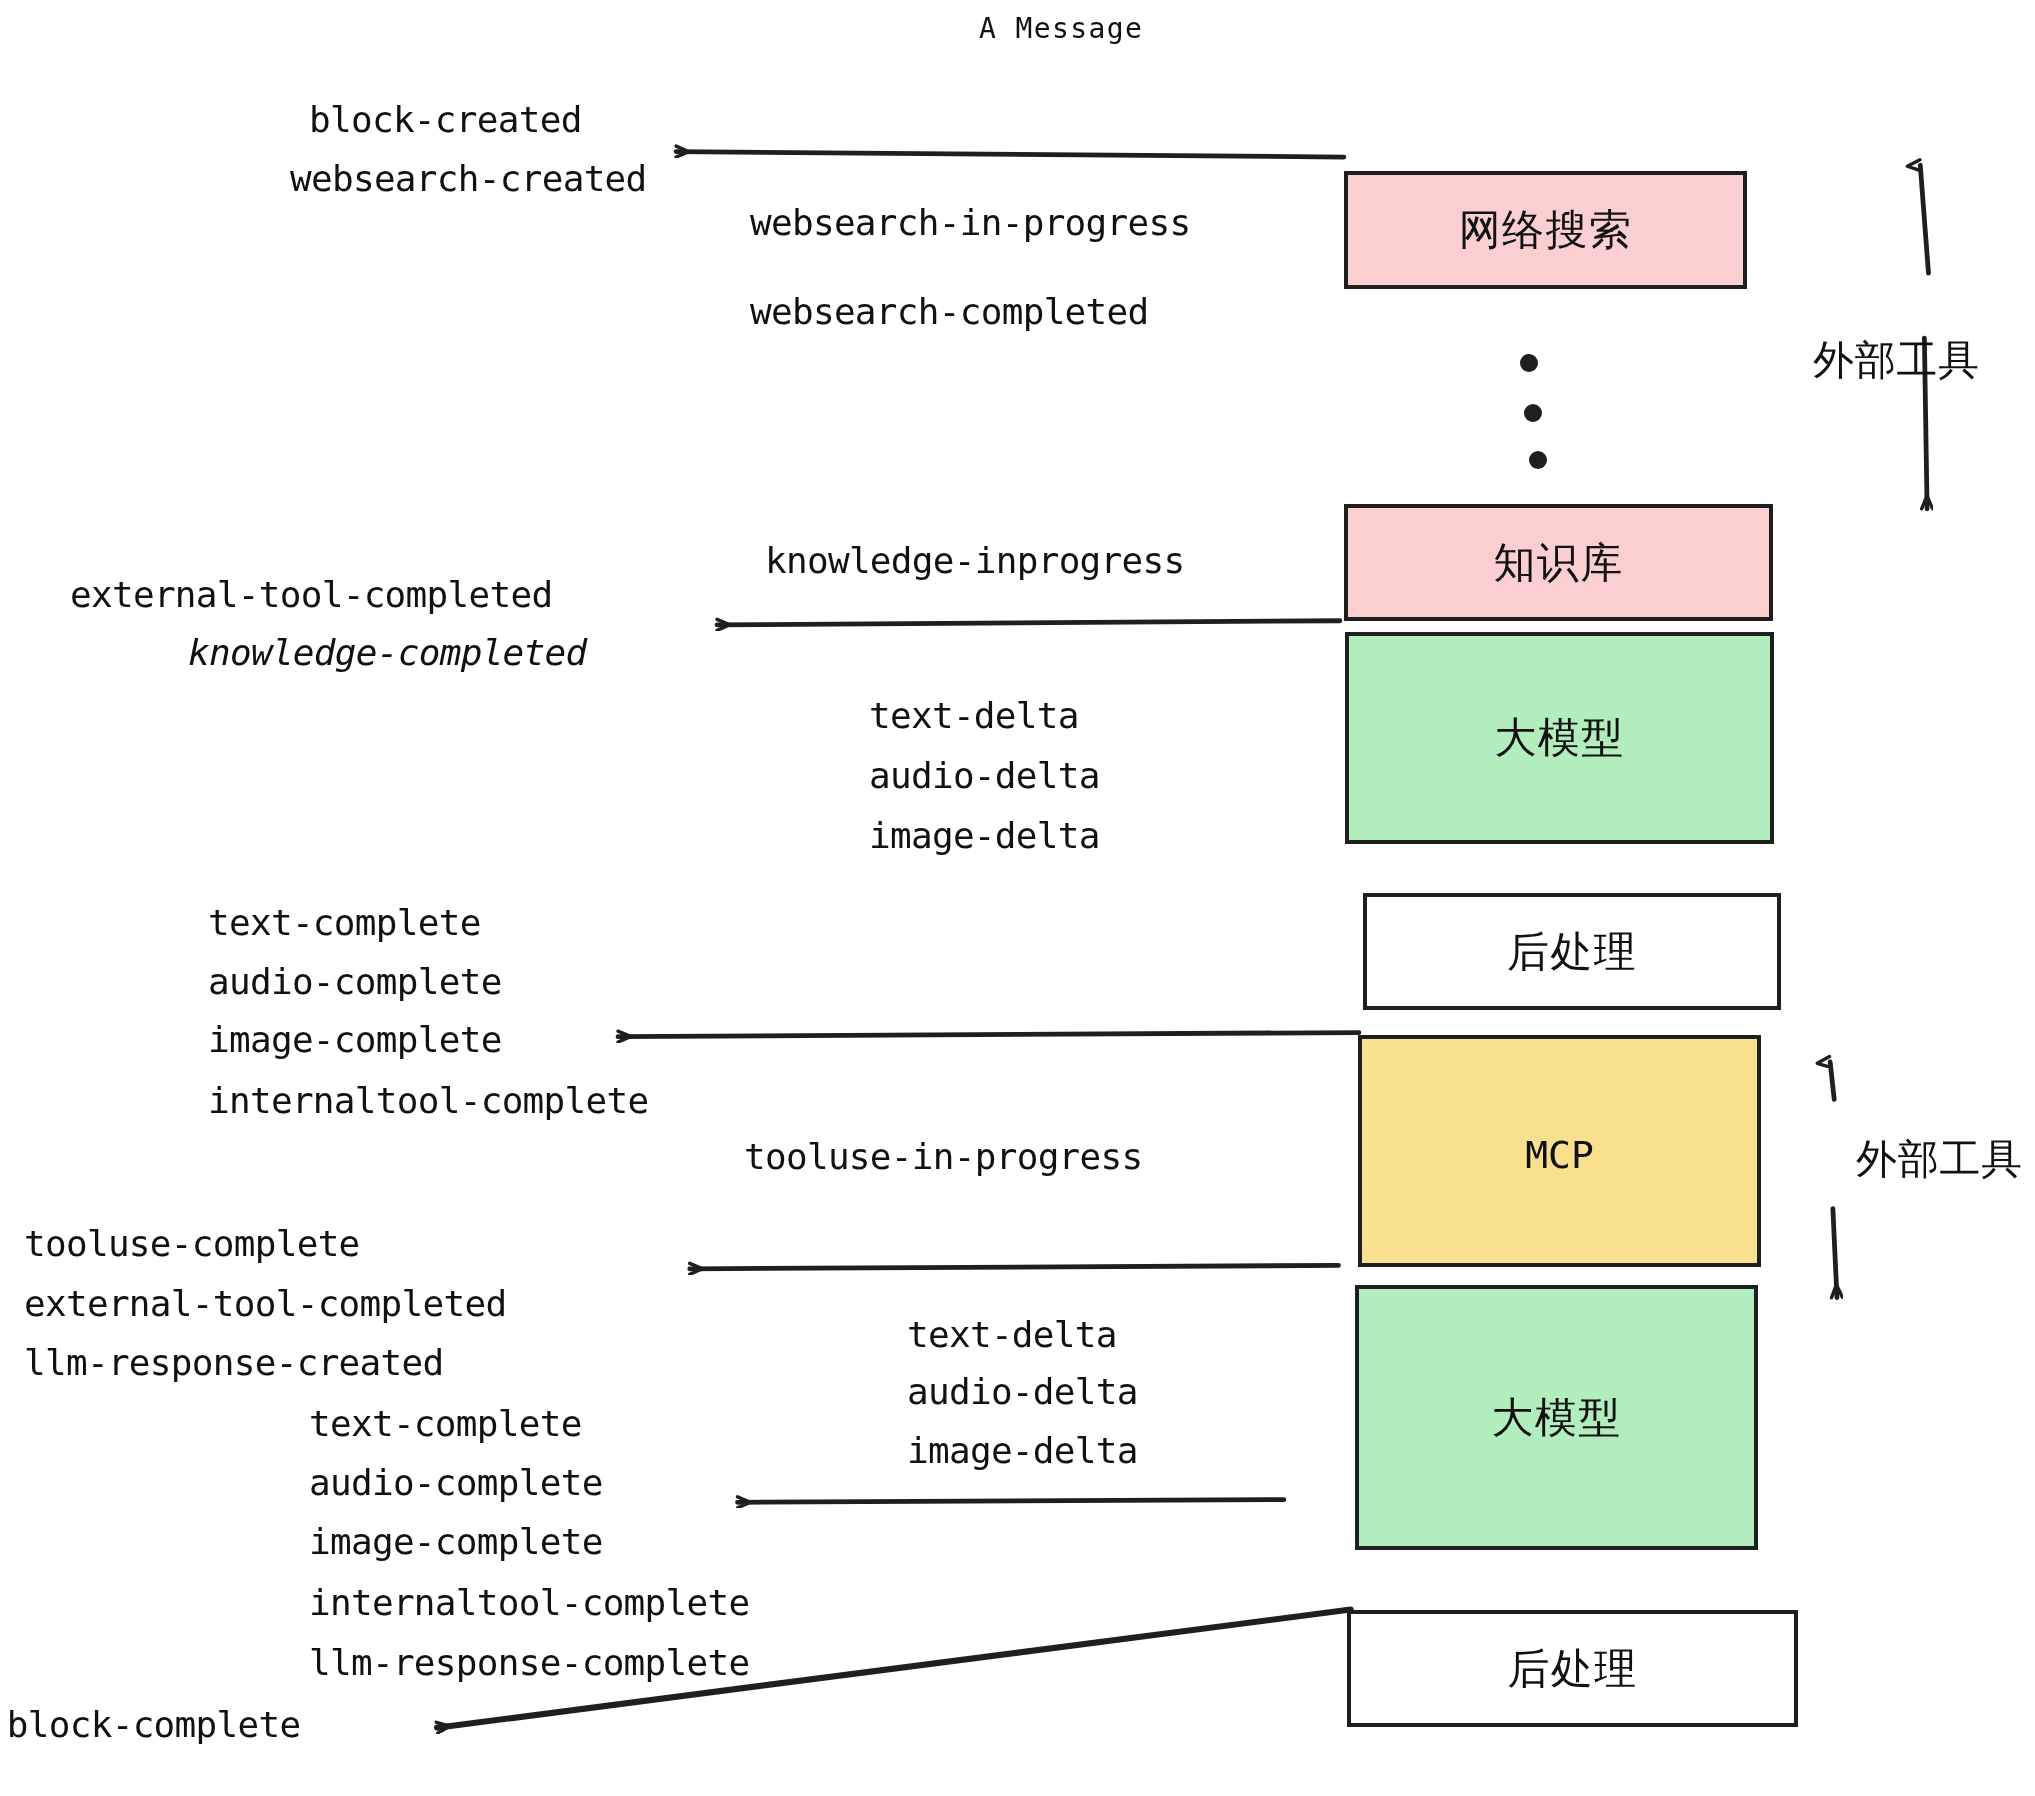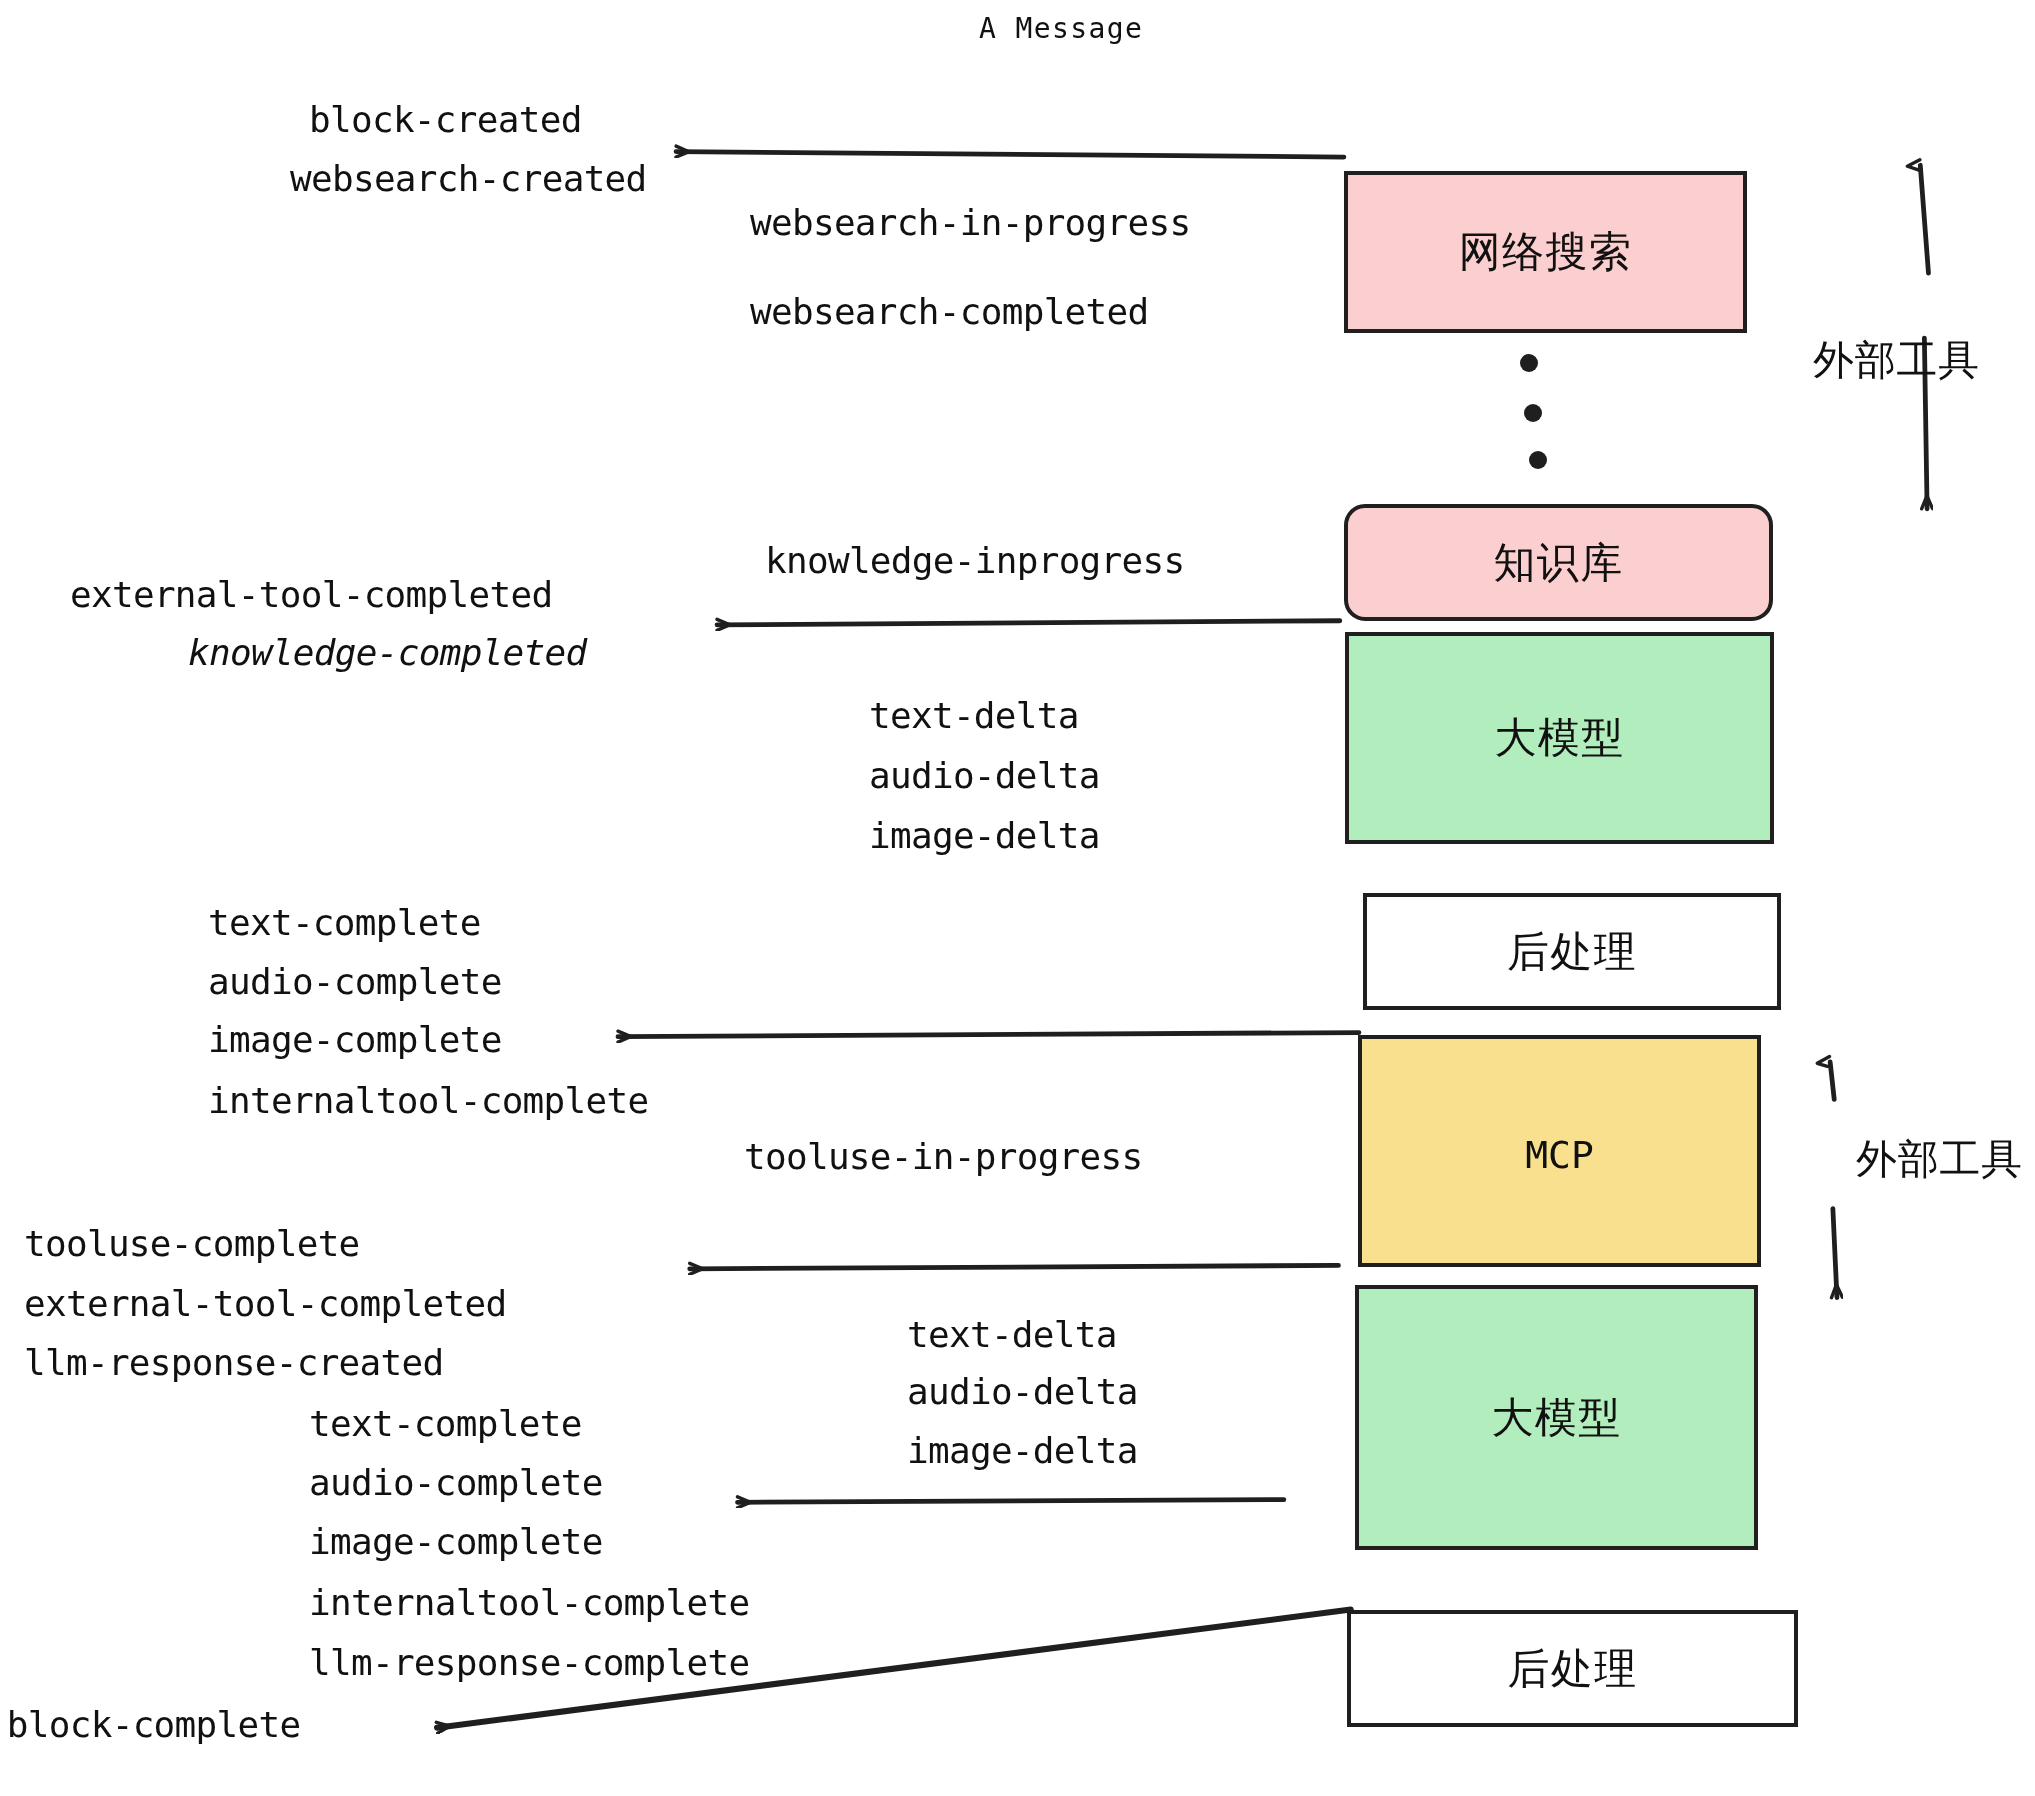--- a/index.html
+++ b/index.html
@@ -142,29 +142,29 @@
   <div class="lbl" style="left:907px;top:1433px;">image-delta</div>
 
   <div class="lbl" style="left:309px;top:1406px;">text-complete</div>
   <div class="lbl" style="left:309px;top:1465px;">audio-complete</div>
   <div class="lbl" style="left:309px;top:1524px;">image-complete</div>
   <div class="lbl" style="left:309px;top:1585px;">internaltool-complete</div>
   <div class="lbl" style="left:309px;top:1645px;">llm-response-complete</div>
 
   <div class="lbl" style="left:6.8px;top:1707px;">block-complete</div>
 
-  <div class="box" style="left:1344px;top:171px;width:403px;height:162px;background:#fbcfcf;">
+  <div class="box" style="left:1344px;top:171px;width:403px;height:118px;background:#fbcfcf;">
     <span class="box-label">网络搜索</span>
   </div>
 
   <div class="dot" style="left:1520px;top:354px;"></div>
   <div class="dot" style="left:1524px;top:404px;"></div>
   <div class="dot" style="left:1529px;top:451px;"></div>
 
-  <div class="box" style="left:1344px;top:504px;width:429px;height:117px;background:#fbcfcf;border-radius:21px;">
+  <div class="box" style="left:1344px;top:504px;width:429px;height:117px;background:#fbcfcf;">
     <span class="box-label">知识库</span>
   </div>
 
   <div class="box" style="left:1345px;top:632px;width:429px;height:212px;background:#b2edbd;">
     <span class="box-label">大模型</span>
   </div>
 
   <div class="box" style="left:1363px;top:893px;width:418px;height:117px;background:#ffffff;">
     <span class="box-label">后处理</span>
   </div>

